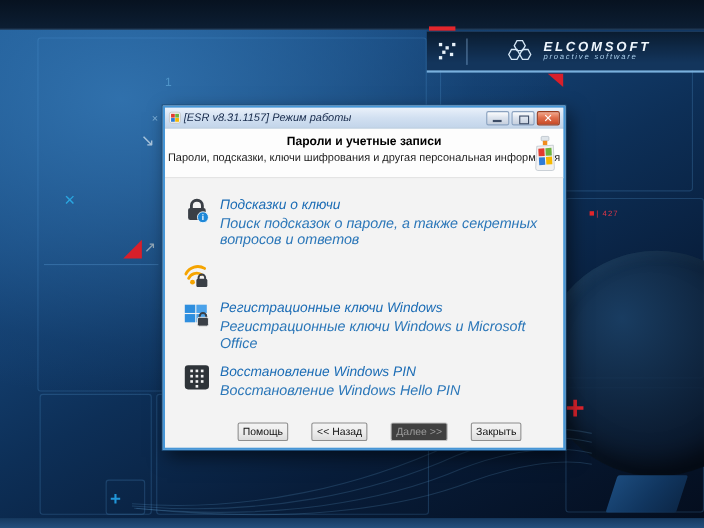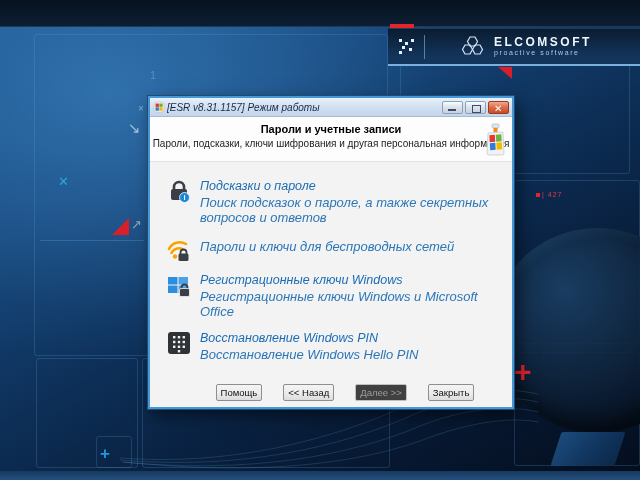--- a/index.html
+++ b/index.html
@@ -27,21 +27,21 @@
   
   .banner{left:388px;top:28px;width:252px;height:35px;
     background:linear-gradient(180deg,#0a1c30,#13355c 80%);
     border-top:1px solid rgba(30,60,95,.8);
     border-bottom:2px solid #79b0dd;display:flex;align-items:center;}
   .red-chip{left:390px;top:24px;width:24px;height:5px;background:#e3262c;}
   .dots{width:15px;height:15px;margin-left:11px;position:relative;}
   .dots i{position:absolute;width:3px;height:3px;background:#e8f2fa;}
   .vline{width:1px;height:24px;background:rgba(150,195,235,.55);margin-left:10px;}
   .brand-wrap{display:flex;align-items:center;margin-left:36px;}
-  .brand-text{margin-left:7px;}
+  .brand-text{margin-left:7px;font-style:italic;}
   .brand-name{color:#eef6fd;font-size:12px;font-weight:bold;letter-spacing:2.5px;line-height:12px;}
   .brand-tag{color:#a9cdea;font-size:7px;letter-spacing:1.6px;line-height:9px;}
   .counter{color:#e23848;font-size:7px;letter-spacing:1px;}
   .counter .sq{display:inline-block;width:4px;height:4px;background:#e3262c;margin-right:2px;}
   .red-plus{color:#e3242e;font-size:30px;font-weight:900;line-height:20px;}
   .cyan-plus{color:#2196d8;font-size:17px;font-weight:bold;}
   
   .swirl{left:110px;top:386px;width:430px;height:90px;opacity:.8;}
   
   .dialog{left:148px;top:96px;width:366px;height:313px;background:#f3f3f3;
@@ -175,35 +175,34 @@
   <div class="items">
 
     <div class="item">
       <svg class="ic" viewBox="0 0 24 24">
         <path d="M7,11 V8 a5,5 0 0 1 10,0 V11" fill="none" stroke="#3a3f46" stroke-width="2.6"></path>
         <rect x="4" y="10" width="16" height="11" rx="2" fill="#3a3f46"></rect>
         <circle cx="17.5" cy="18.5" r="5" fill="#1e88d8" stroke="#fff" stroke-width="0.8"></circle>
         <text x="17.5" y="21.2" font-size="7.5" font-weight="bold" fill="#fff" text-anchor="middle" font-family="Liberation Sans, sans-serif">i</text>
       </svg>
       <div>
-        <div class="it-title">Подсказки о пароле</div>
+        <div class="it-title">Подсказки о ключи</div>
         <div class="it-desc">Поиск подсказок о пароле, а также секретных вопросов и ответов</div>
       </div>
     </div>
 
     <div class="item">
       <svg class="ic" viewBox="0 0 24 24">
         <path d="M2,12 A12,12 0 0 1 19,7" fill="none" stroke="#f5a400" stroke-width="2.6" stroke-linecap="round"></path>
         <path d="M4.5,16 A8,8 0 0 1 16,12.5" fill="none" stroke="#f5a400" stroke-width="2.6" stroke-linecap="round"></path>
         <circle cx="8" cy="19.5" r="2.2" fill="#f5a400"></circle>
         <path d="M13.5,17 v-1.5 a3,3 0 0 1 6,0 V17" fill="none" stroke="#3a3f46" stroke-width="1.8"></path>
         <rect x="11.5" y="16.5" width="10" height="7.5" rx="1.5" fill="#3a3f46"></rect>
       </svg>
       <div>
-        <div class="it-desc">Пароли и ключи для беспроводных сетей</div>
       </div>
     </div>
 
     <div class="item">
       <svg class="ic" viewBox="0 0 24 24">
         <rect x="1" y="4" width="9.5" height="7.5" fill="#2e8ede"></rect>
         <rect x="11.5" y="4" width="9.5" height="7.5" fill="#4ba2ea"></rect>
         <rect x="1" y="12.5" width="9.5" height="7.5" fill="#2e8ede"></rect>
         <rect x="11.5" y="12.5" width="9.5" height="7.5" fill="#4ba2ea"></rect>
         <path d="M14.5,16 v-1.5 a3,3 0 0 1 6,0 V16" fill="none" stroke="#3a3f46" stroke-width="1.8"></path>

